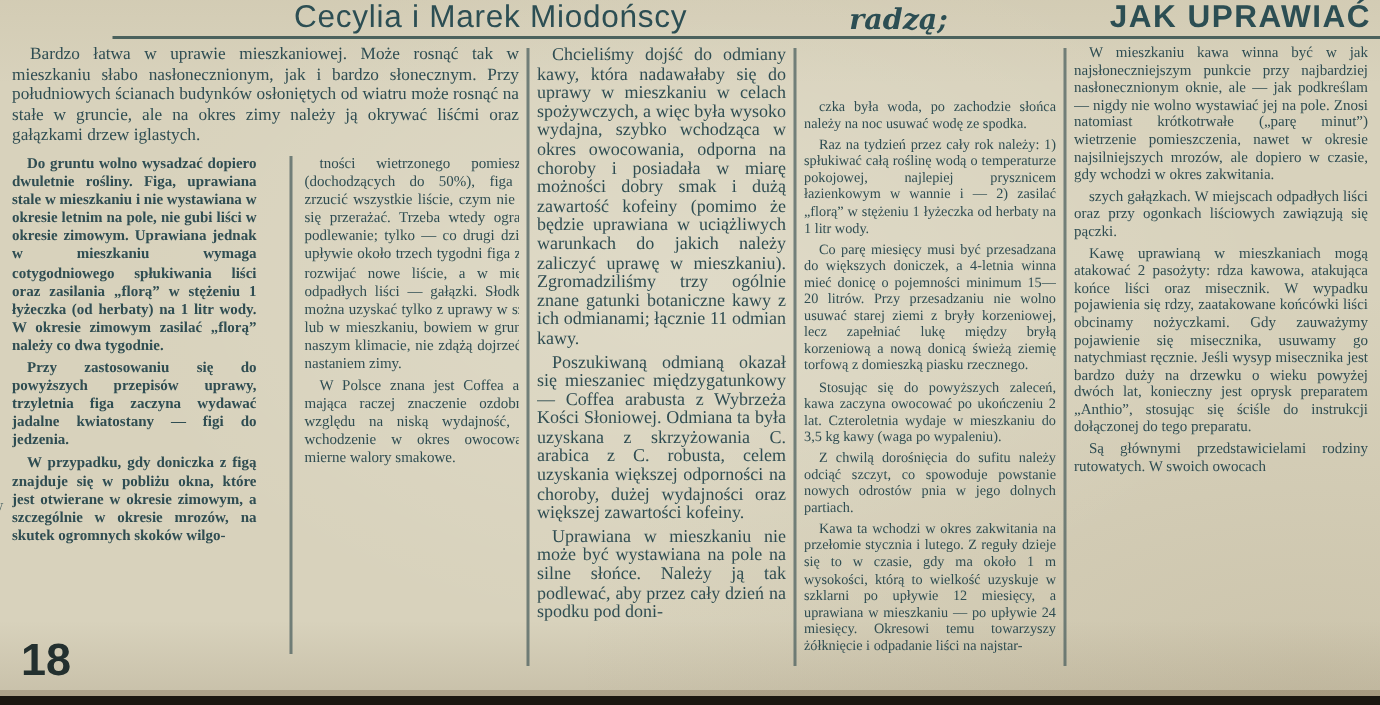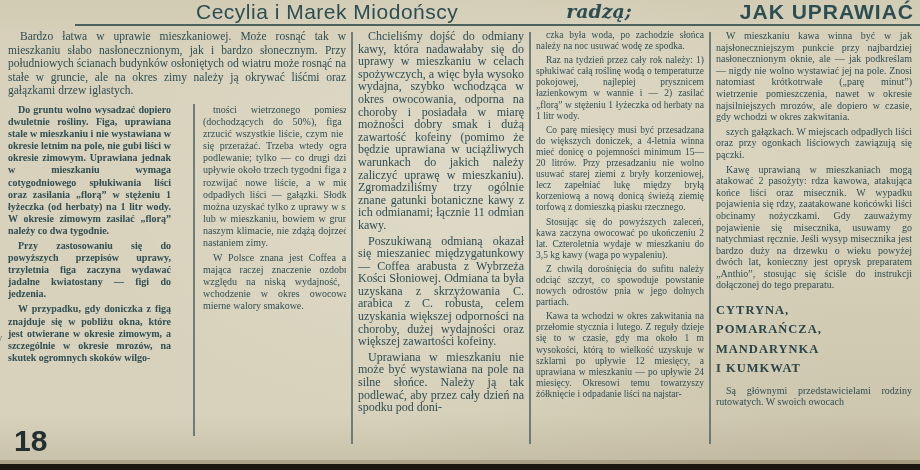--- a/index.html
+++ b/index.html
@@ -17,21 +17,21 @@
 
   
   .edge-strip{
     position:absolute;left:-5px;top:110px;width:11px;height:330px;overflow:hidden;
     font-size:10px;line-height:24px;white-space:pre-line;color:#39565a;opacity:.85;
   }
 
   
   .masthead{
     position:absolute;left:196px;top:0;right:6px;height:24px;
-    display:flex;align-items:flex-start;justify-content:space-between;
+    display:flex;align-items:flex-end;justify-content:space-between;
     font-family:"Liberation Sans", sans-serif;color:#2c4e53;white-space:nowrap;
   }
   .t-reg{font-size:21px;letter-spacing:.5px;}
   .t-script{font-family:"DejaVu Serif", serif;font-style:italic;font-weight:bold;font-size:19px;}
   .t-bold{font-size:21px;font-weight:bold;letter-spacing:1px;}
   .head-rule{
     position:absolute;left:75px;right:0;top:24px;height:2px;background:#3c5553;opacity:.9;
   }
 
   
@@ -48,21 +48,21 @@
   .figa-head{margin:0 0 2px 2px;font-size:13px;font-weight:bold;letter-spacing:.5px;color:#294549;}
   .figa-head .latin{font-style:italic;}
   .intro{font-size:11.5px;line-height:13.6px;text-indent:12px;margin-bottom:6px;}
   .two-col{display:flex;height:calc(100% - 96px);}
   .two-col .subcol{font-size:10px;line-height:12.1px;overflow:hidden;}
   .subcol1{width:163px;flex:0 0 163px;padding-right:22px;font-weight:bold;}
   .subcol2{width:170px;flex:0 0 170px;border-left:2px solid rgba(77,98,96,.75);padding-left:8px;}
   .kawa-head{margin:10px 0 6px 0;font-size:12.5px;font-weight:bold;letter-spacing:1.2px;color:#294549;}
 
   .col3{width:166px;flex:0 0 166px;font-size:12px;line-height:12.6px;}
-  .col4{width:168px;flex:0 0 168px;font-size:9.5px;line-height:11.1px;}
+  .col4{width:168px;flex:0 0 168px;font-size:9.5px;line-height:11.1px;margin-top:37px;}
   .col5{width:196px;flex:0 0 196px;font-size:10px;line-height:11.6px;}
   .citrus-head{
     margin:10px 0 6px 0;font-size:12.5px;font-weight:bold;letter-spacing:1px;
     line-height:1.55;white-space:pre-line;color:#294549;
   }
 
   
   .pagenum{
     position:absolute;left:14px;bottom:12px;
     font-family:"Liberation Sans", sans-serif;font-weight:bold;font-size:30px;color:#23302f;
@@ -130,24 +130,20 @@
       <p>Z chwilą dorośnięcia do sufitu należy odciąć szczyt, co spowoduje powstanie nowych odrostów pnia w jego dolnych partiach.</p>
       <p>Kawa ta wchodzi w okres zakwitania na przełomie stycznia i lutego. Z reguły dzieje się to w czasie, gdy ma około 1 m wysokości, którą to wielkość uzyskuje w szklarni po upływie 12 miesięcy, a uprawiana w mieszkaniu — po upływie 24 miesięcy. Okresowi temu towarzyszy żółknięcie i odpadanie liści na najstar-</p>
     </section>
 
     <div class="vdiv"></div>
 
     <section class="col col5">
       <p>W mieszkaniu kawa winna być w jak najsłoneczniejszym punkcie przy najbardziej nasłonecznionym oknie, ale — jak podkreślam — nigdy nie wolno wystawiać jej na pole. Znosi natomiast krótkotrwałe („parę minut”) wietrzenie pomieszczenia, nawet w okresie najsilniejszych mrozów, ale dopiero w czasie, gdy wchodzi w okres zakwitania.</p>
       <p>szych gałązkach. W miejscach odpadłych liści oraz przy ogonkach liściowych zawiązują się pączki.</p>
       <p>Kawę uprawianą w mieszkaniach mogą atakować 2 pasożyty: rdza kawowa, atakująca końce liści oraz misecznik. W wypadku pojawienia się rdzy, zaatakowane końcówki liści obcinamy nożyczkami. Gdy zauważymy pojawienie się misecznika, usuwamy go natychmiast ręcznie. Jeśli wysyp misecznika jest bardzo duży na drzewku o wieku powyżej dwóch lat, konieczny jest oprysk preparatem „Anthio”, stosując się ściśle do instrukcji dołączonej do tego preparatu.</p>
-      <h3 class="citrus-head">CYTRYNA,
-POMARAŃCZA,
-MANDARYNKA
-I KUMKWAT</h3>
       <p>Są głównymi przedstawicielami rodziny rutowatych. W swoich owocach</p>
     </section>
 
   </main>
 
   <div class="pagenum">18</div>
   <div class="bottom-shade"></div>
   <div class="bottom-bar"></div>
 
 </div>

